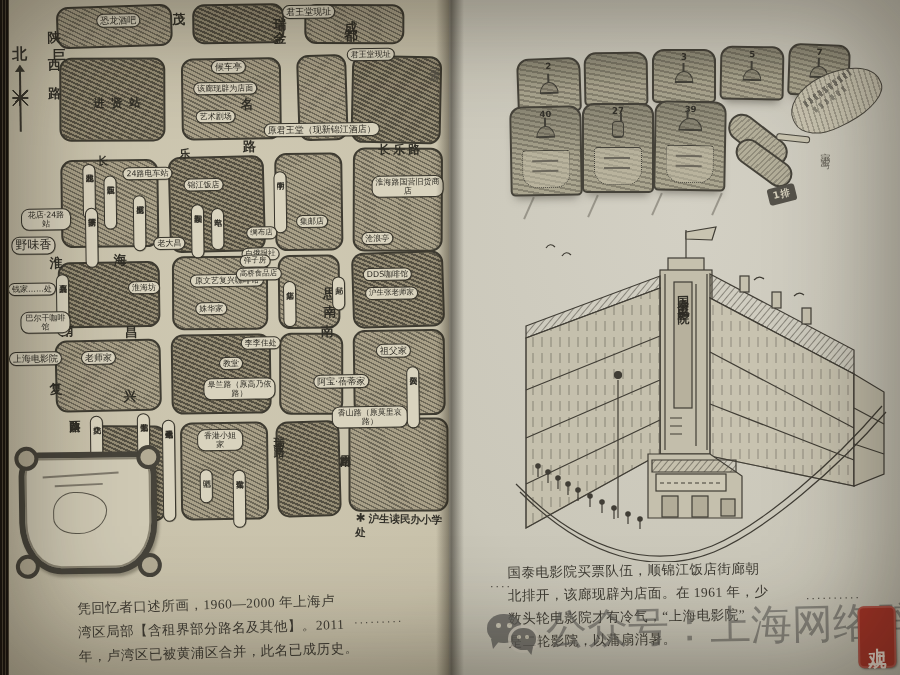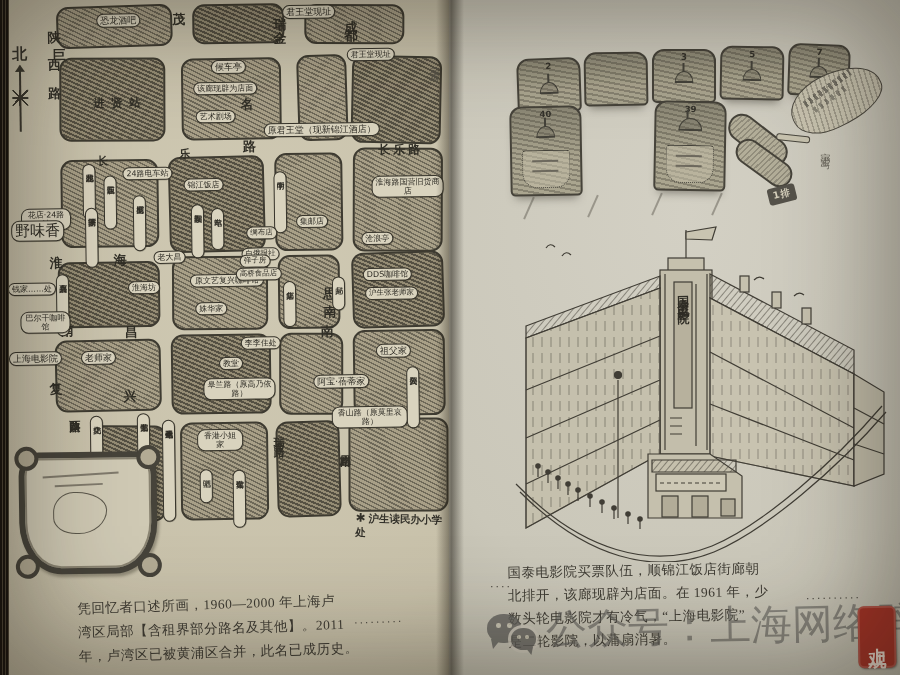--- a/index.html
+++ b/index.html
@@ -173,26 +173,26 @@
     <span class="bub" style="left:190px;top:110px">艺术剧场</span>
     <span class="bub" style="left:258px;top:124px;font-size:9px">原君王堂（现新锦江酒店）</span>
     <span class="bub" style="left:116px;top:166px">24路电车站</span>
     <span class="bub v" style="left:76px;top:162px;height:48px">凡尔登花园</span>
     <span class="bub v" style="left:97px;top:174px;height:46px">花园饭店</span>
     <span class="bub v" style="left:78px;top:206px;height:52px">辫子阿婆家</span>
     <span class="bub v" style="left:126px;top:194px;height:48px">展览橱窗</span>
     <span class="bub" style="left:177px;top:178px">锦江饭店</span>
     <span class="bub v" style="left:184px;top:204px;height:46px">国泰影院</span>
     <span class="bub v" style="left:204px;top:208px;height:34px">电车站</span>
-    <span class="bub" style="left:146px;top:250px">老大昌</span>
+    <span class="bub" style="left:146px;top:236px">老大昌</span>
     <span class="bub" style="left:120px;top:280px">淮海坊</span>
     <span class="bub two" style="left:182px;top:274px;width:66px">原文艺复兴咖啡馆</span>
     <span class="bub" style="left:187px;top:302px">姝华家</span>
     <span class="bub two" style="left:14px;top:206px;width:42px">花店·24路站</span>
-    <span class="bub" style="left:4px;top:218px;font-size:15px">野味香</span>
+    <span class="bub" style="left:4px;top:234px;font-size:12px">野味香</span>
     <span class="bub v" style="left:48px;top:272px;height:54px">万兴食品店</span>
     <span class="bub two" style="left:0px;top:280px;width:40px">钱家……处</span>
     <span class="bub two" style="left:12px;top:309px;width:42px">巴尔干咖啡馆</span>
     <span class="bub v" style="left:267px;top:172px;height:54px">向明中学</span>
     <span class="bub" style="left:289px;top:216px">集邮店</span>
     <span class="bub v" style="left:275px;top:282px;height:38px">集邮店</span>
     <span class="bub two" style="left:365px;top:178px;width:64px">淮海路国营旧货商店</span>
     <span class="bub" style="left:354px;top:234px">沧浪亭</span>
     <span class="bub" style="left:355px;top:270px">DDS咖啡馆</span>
     <span class="bub" style="left:357px;top:289px;font-size:7.5px">沪生张老师家</span>
@@ -262,20 +262,28 @@
     </div>
 
   <div class="seat" style="left:510px;top:106px;width:68px;height:86px;transform:rotate(-1deg)">
     <span class="num">40</span>
     <div class="cap2" style="top:18px"></div>
     <div class="pocket">
         <i style="top:9px"></i>
         <i style="top:19px"></i>
       </div>
     </div>
+  <div class="seat" style="left:582px;top:103px;width:68px;height:86px">
+    <span class="num">27</span>
+    <div class="cap2" style="top:16px;width:10px;height:14px;border-radius:4px"></div>
+    <div class="pocket">
+        <i style="top:9px"></i>
+        <i style="top:19px"></i>
+      </div>
+    </div>
   <div class="seat" style="left:654px;top:101px;width:68px;height:86px;transform:rotate(1deg)">
     <span class="num">39</span>
     <div class="cap2" style="top:15px;width:22px;height:10px"></div>
     <div class="pocket">
         <i style="top:9px"></i>
         <i style="top:19px"></i>
       </div>
     </div>
 
   <div class="fold" style="left:724px;top:126px;width:64px;height:24px;transform:rotate(38deg)"></div>

